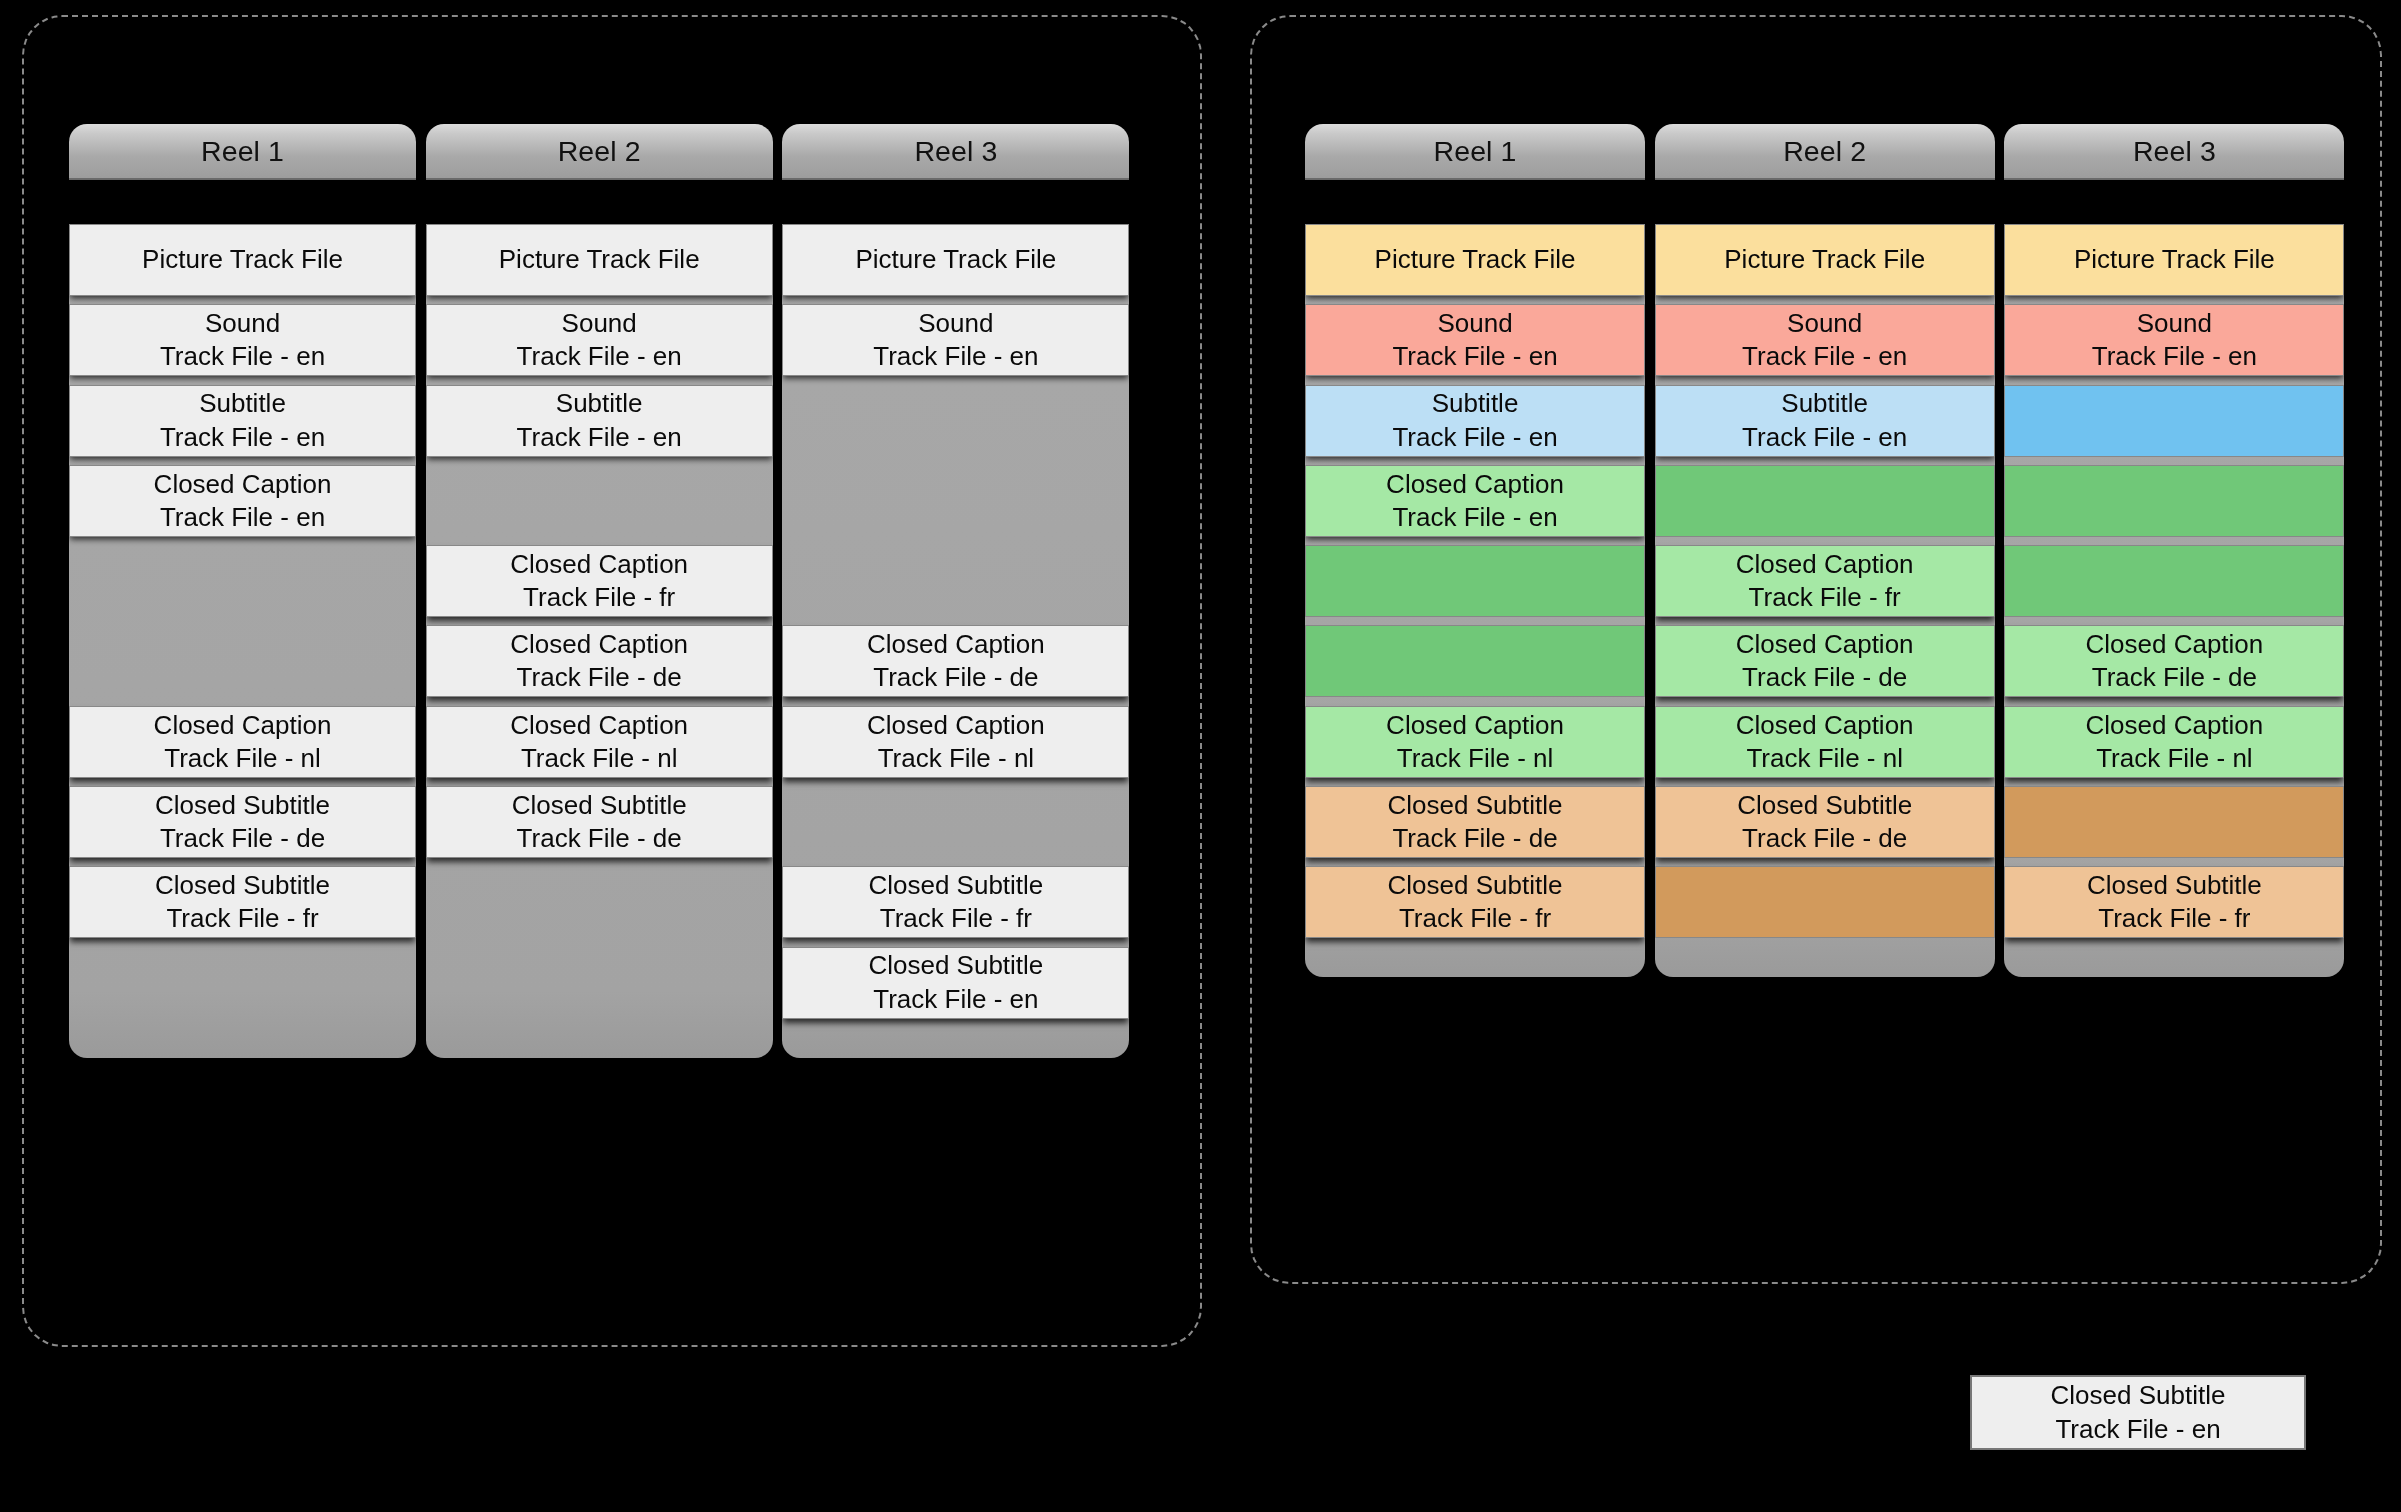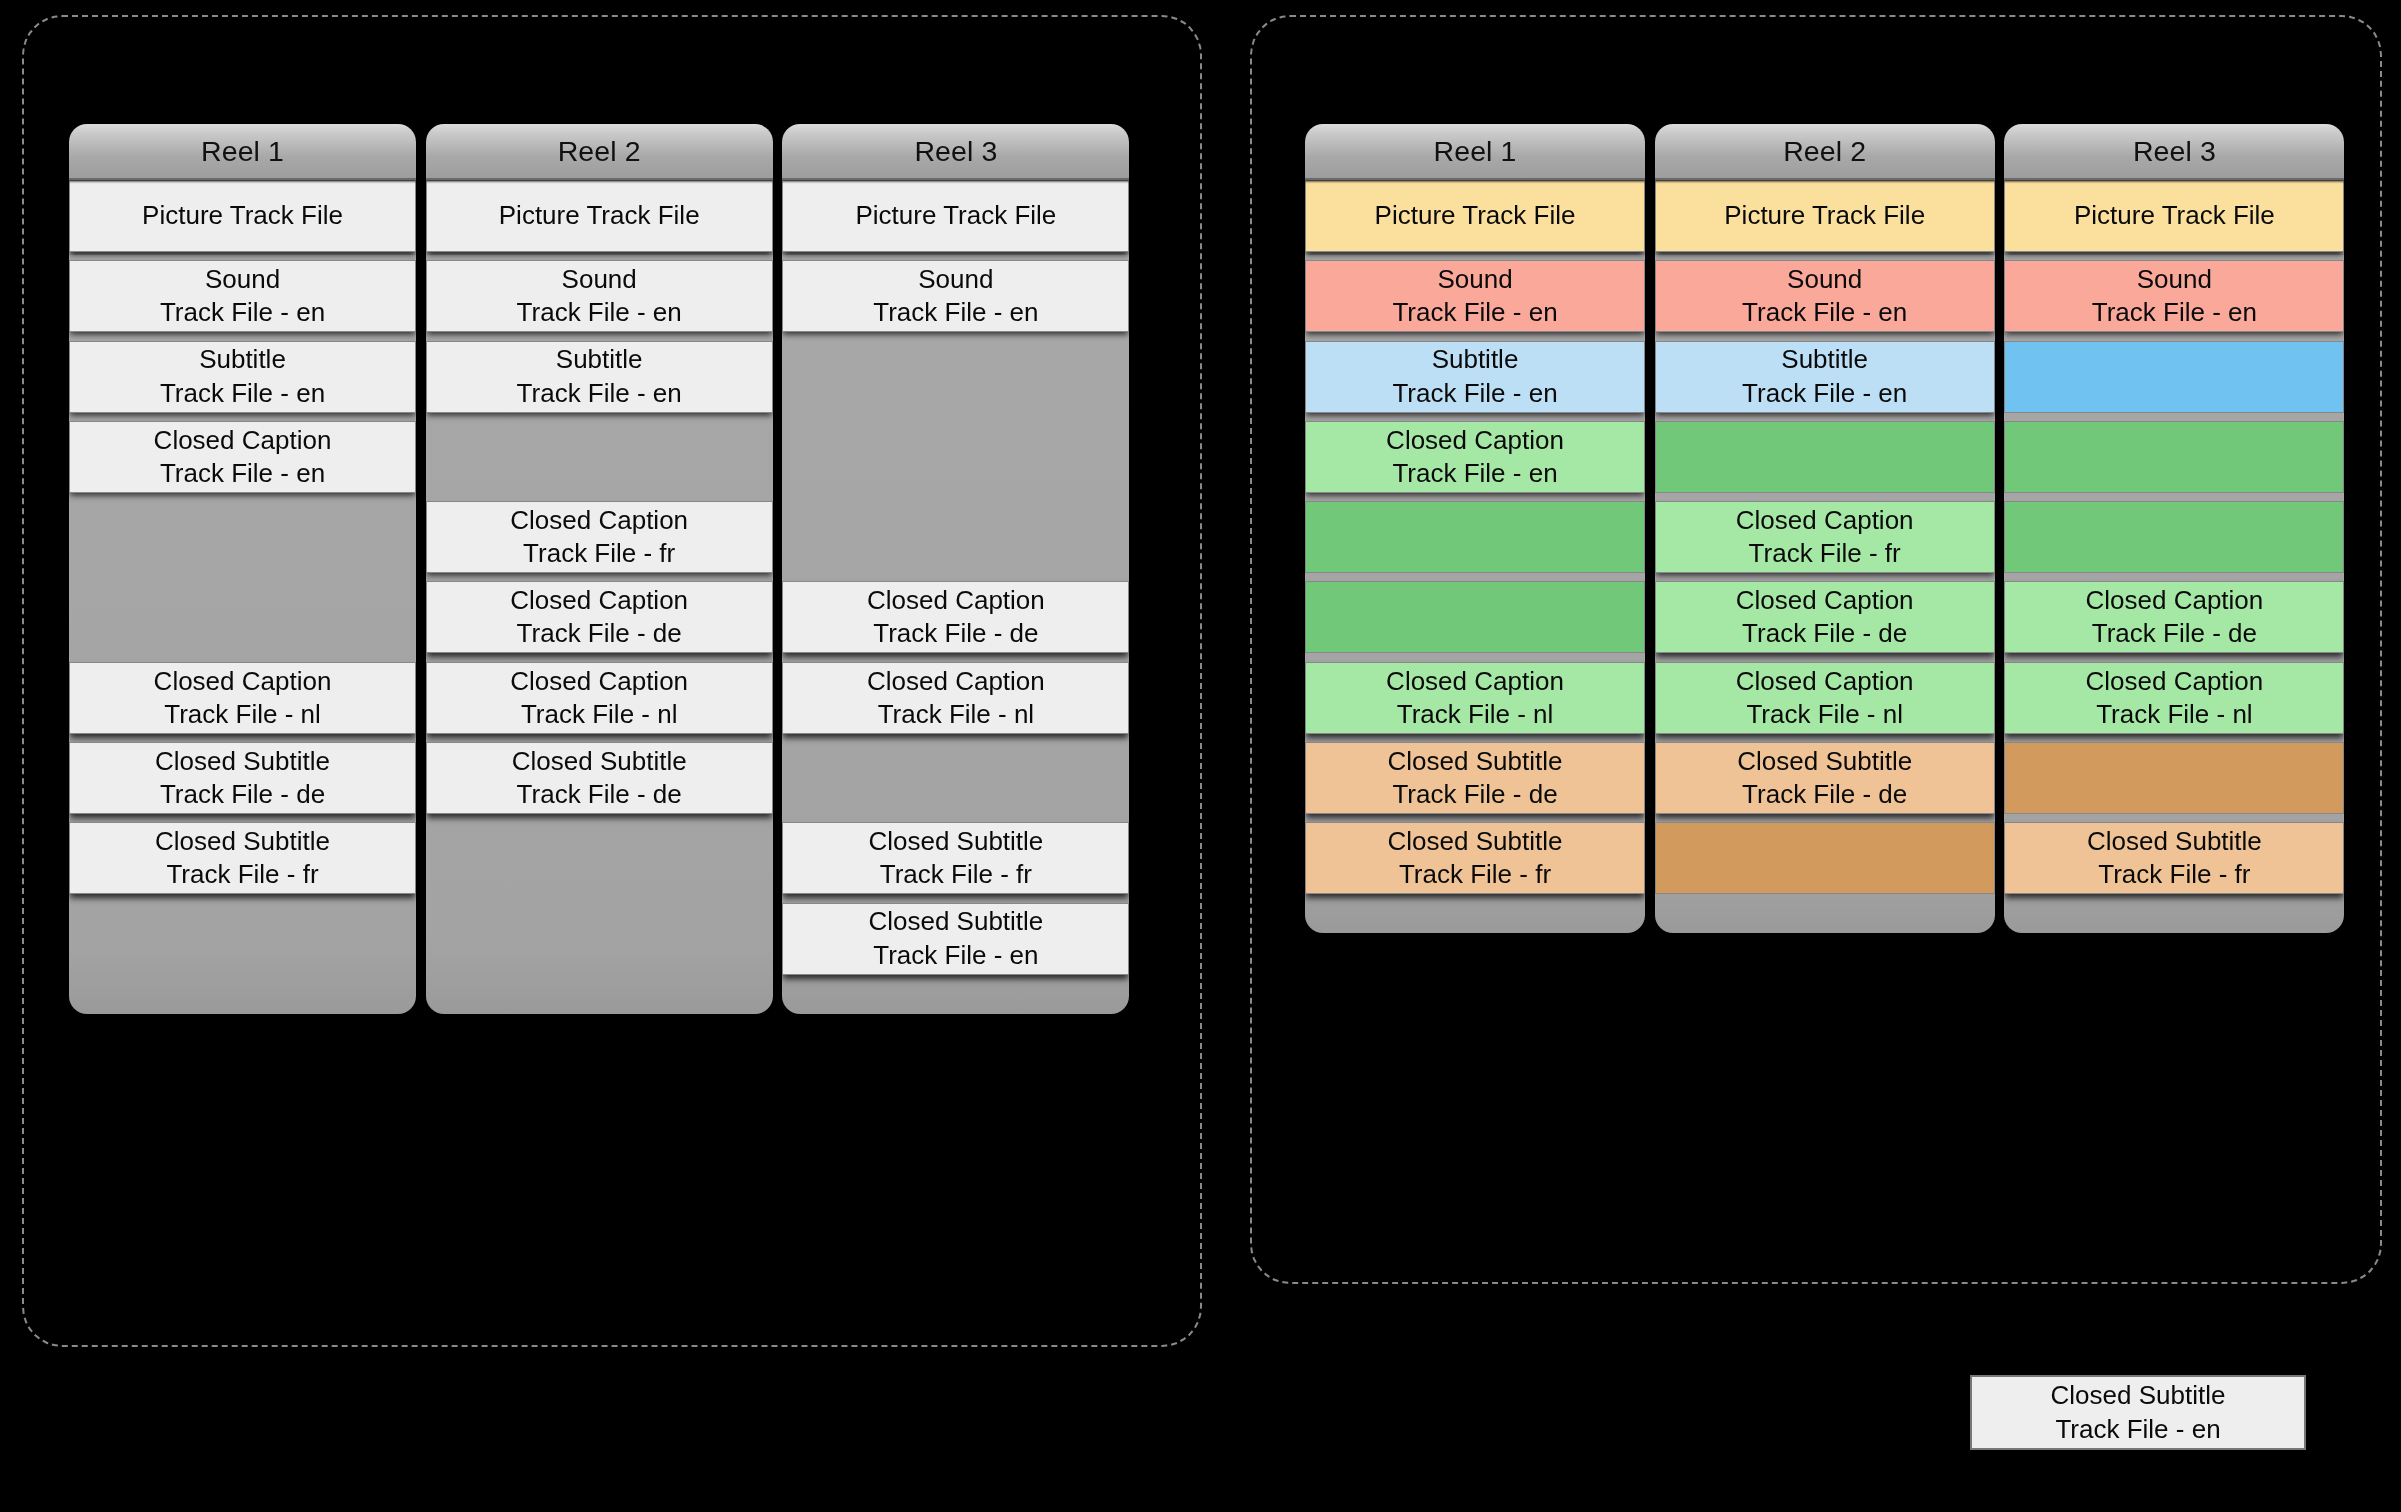--- a/index.html
+++ b/index.html
@@ -29,20 +29,21 @@
     position:relative;z-index:3;
   }
 
   
   .reel-body{
     position:relative;
     background:linear-gradient(to bottom,#a8a8a8 0%,#a3a3a3 92%,#9a9a9a 100%);
     border-radius:0 0 18px 18px;
     padding-bottom:39px;
     box-shadow:0 2.1px 3.5px rgba(0,0,0,.6);
+    margin-top:44px;
   }
 
   
   .slot{position:relative;box-sizing:border-box;}
   .slot + .slot{margin-top:8.3px;}
 
   .card{
     position:absolute;left:0;right:0;top:0;bottom:0;
     display:flex;flex-direction:column;align-items:center;justify-content:center;
     font-size:26px;line-height:1.28;color:#0a0a0a;text-align:center;

